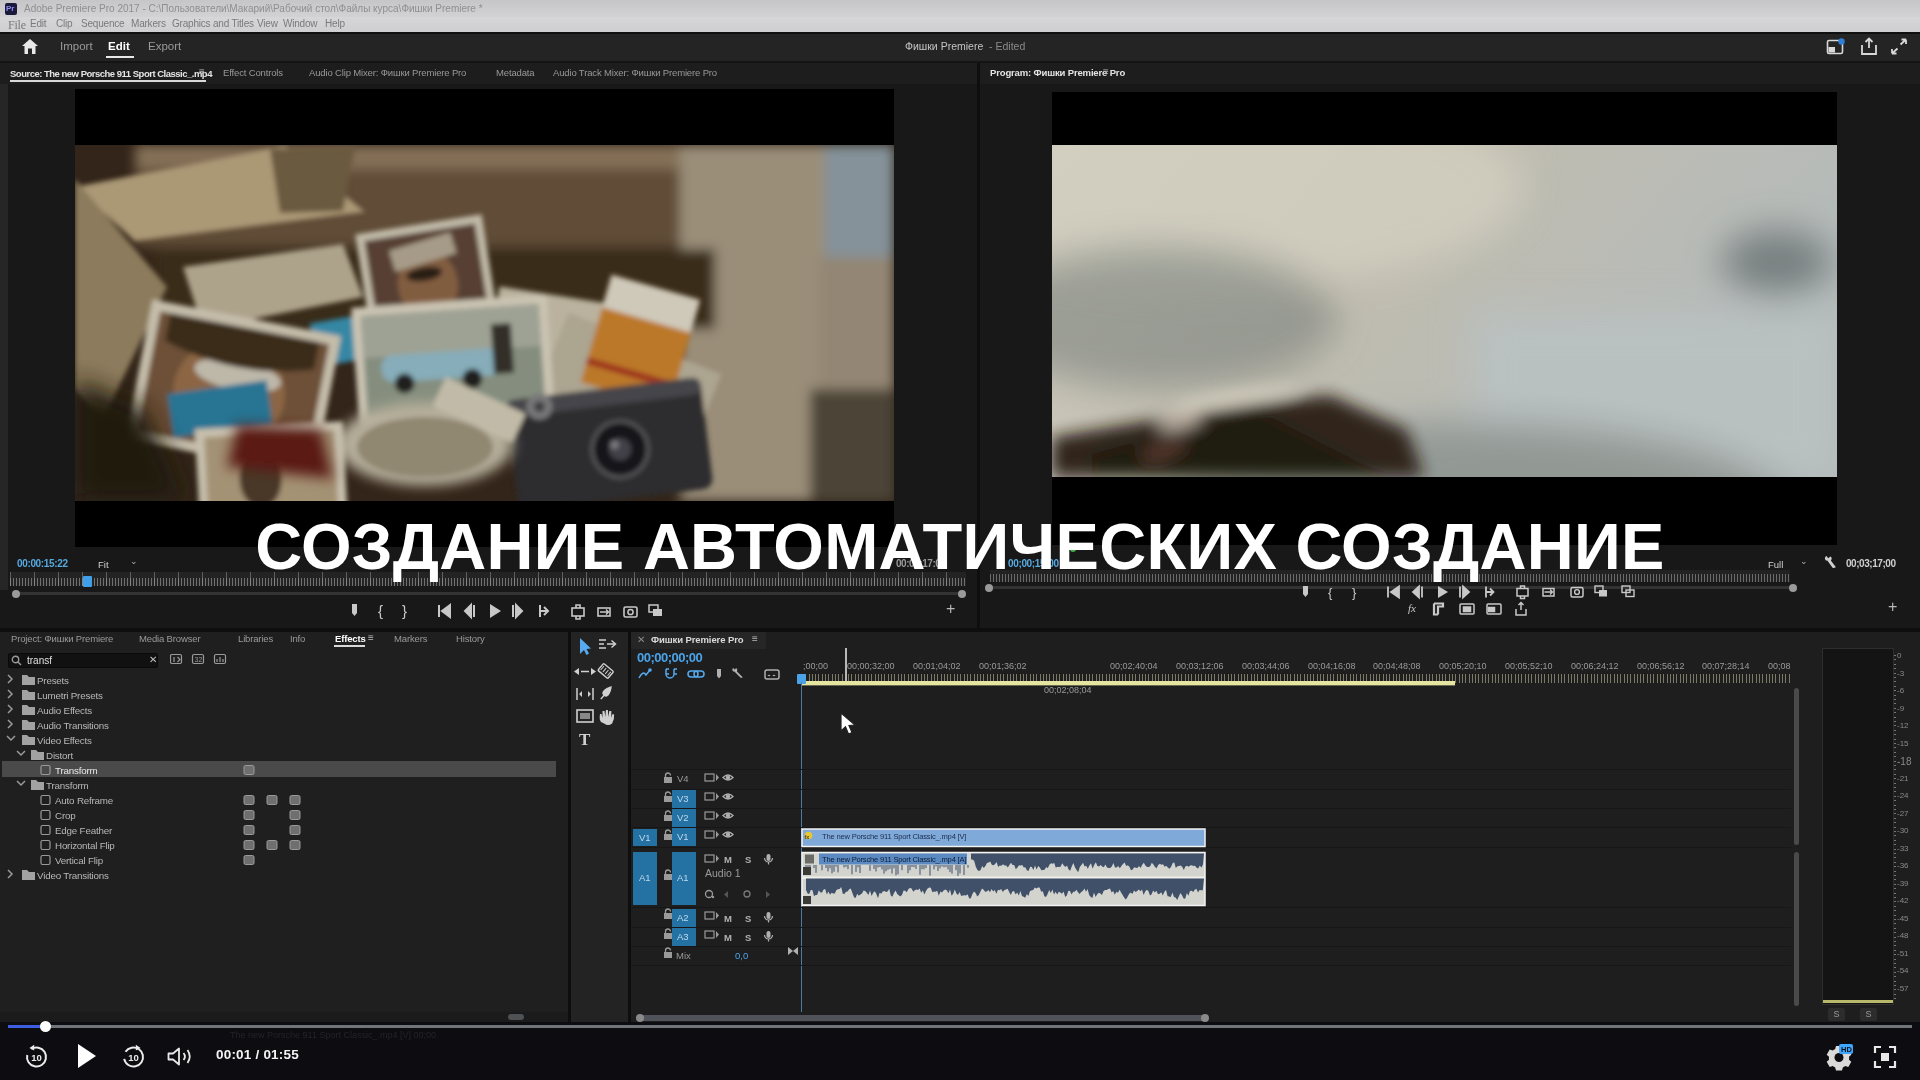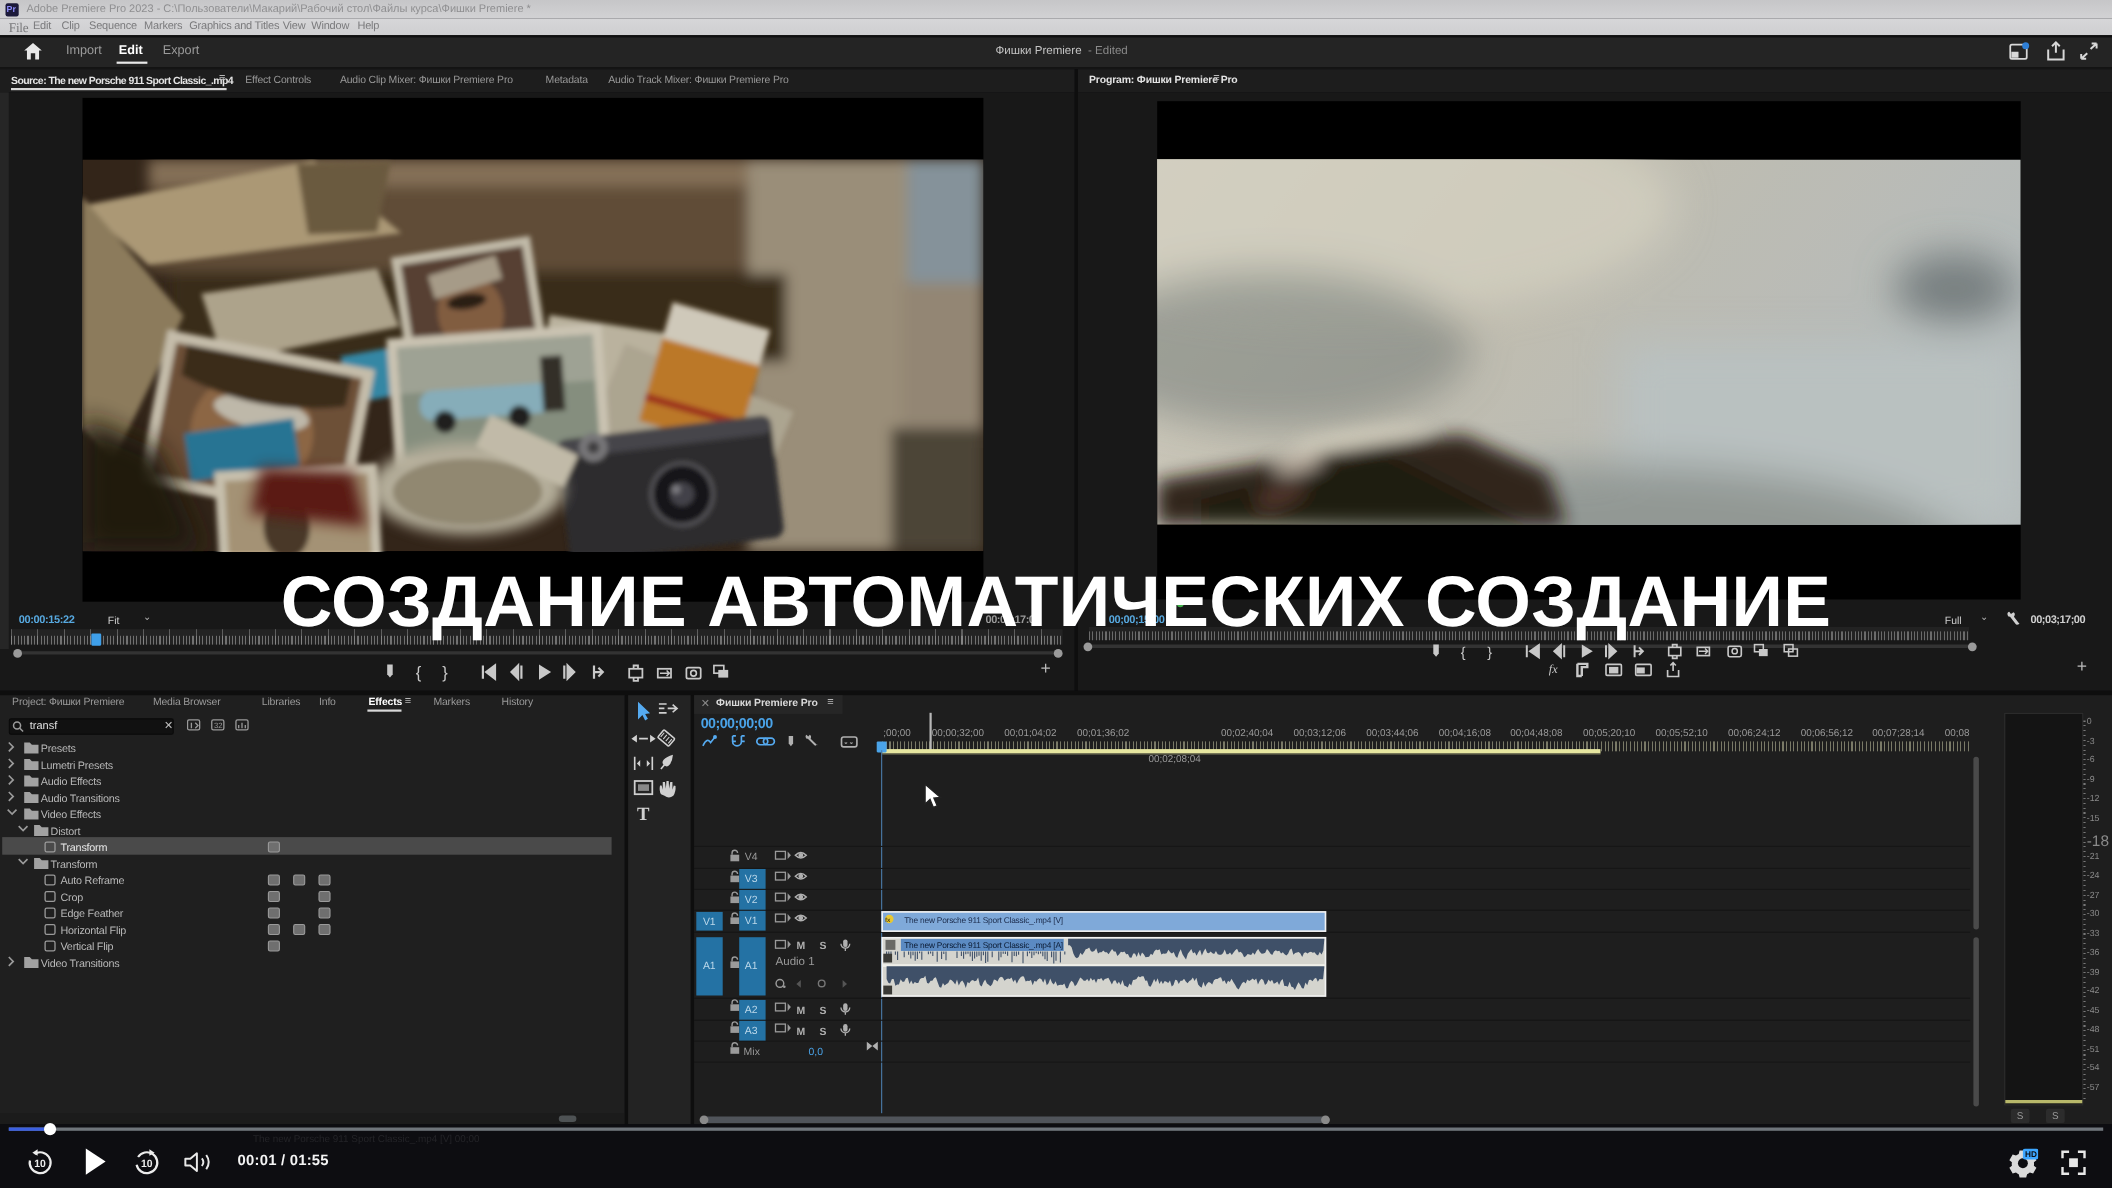--- a/index.html
+++ b/index.html
@@ -9,21 +9,21 @@
   .abs { position:absolute; }
   .txt { position:absolute; white-space:nowrap; }
 </style>
 </head>
 <body>
 <div id="app">
 
   <div class="abs" style="left:0;top:0;width:1920px;height:17px;background:linear-gradient(#c6c6c8,#d2d2d4);"></div>
   <div class="abs" style="left:5px;top:3px;width:12px;height:12px;background:#1c1a3a;border-radius:2px;"></div>
   <div class="txt" style="left:6px;top:4px;font-size:8px;font-weight:bold;color:#8e8efc;">Pr</div>
-  <div class="txt" style="left:24px;top:3px;font-size:10px;color:#8f8f91;">Adobe Premiere Pro 2023 - C:\Пользователи\Макарий\Рабочий стол\Файлы курса\Фишки Premiere *</div>
+  <div class="txt" style="left:24px;top:3px;font-size:10px;color:#8f8f91;">Adobe Premiere Pro 2017 - C:\Пользователи\Макарий\Рабочий стол\Файлы курса\Фишки Premiere *</div>
 
   <div class="abs" style="left:0;top:17px;width:1920px;height:15px;background:linear-gradient(#d6d6d8,#cfcfd1);"></div>
   <div class="txt" style="left:8px;top:18px;font-size:12px;letter-spacing:-0.2px;color:#7a7a7c;font-family:Liberation Serif, serif;">File</div>
     <div class="txt" style="left:30px;top:18px;font-size:10px;letter-spacing:-0.2px;color:#7a7a7c;">Edit</div>
     <div class="txt" style="left:56px;top:18px;font-size:10px;letter-spacing:-0.2px;color:#7a7a7c;">Clip</div>
     <div class="txt" style="left:81px;top:18px;font-size:10px;letter-spacing:-0.2px;color:#7a7a7c;">Sequence</div>
     <div class="txt" style="left:131px;top:18px;font-size:10px;letter-spacing:-0.2px;color:#7a7a7c;">Markers</div>
     <div class="txt" style="left:172px;top:18px;font-size:10px;letter-spacing:-0.2px;color:#7a7a7c;">Graphics and Titles</div>
     <div class="txt" style="left:257px;top:18px;font-size:10px;letter-spacing:-0.2px;color:#7a7a7c;">View</div>
     <div class="txt" style="left:283px;top:18px;font-size:10px;letter-spacing:-0.2px;color:#7a7a7c;">Window</div>
@@ -693,21 +693,21 @@
   <div class="abs" style="left:1794px;top:688px;width:5px;height:157px;background:#4a4a4a;border-radius:3px;"></div>
   <div class="abs" style="left:1794px;top:852px;width:5px;height:154px;background:#4a4a4a;border-radius:3px;"></div>
   <div class="abs" style="left:1822px;top:648px;width:72px;height:357px;background:#141414;border:1px solid #2e2e2e;"></div>
   <div class="abs" style="left:1823px;top:1000px;width:70px;height:3px;background:#b8b86a;"></div>
   <div class="txt" style="left:1897px;top:651.0px;font-size:8px;color:#8a8a8a;">0</div>
   <div class="txt" style="left:1897px;top:668.5px;font-size:8px;color:#8a8a8a;">-3</div>
   <div class="txt" style="left:1897px;top:686.0px;font-size:8px;color:#8a8a8a;">-6</div>
   <div class="txt" style="left:1897px;top:703.5px;font-size:8px;color:#8a8a8a;">-9</div>
   <div class="txt" style="left:1897px;top:721.0px;font-size:8px;color:#8a8a8a;">-12</div>
   <div class="txt" style="left:1897px;top:738.5px;font-size:8px;color:#8a8a8a;">-15</div>
-  <div class="txt" style="left:1897px;top:756.0px;font-size:14px;color:#8a8a8a;text-align:right;">-18</div>
+  <div class="txt" style="left:1897px;top:756.0px;font-size:10px;color:#8a8a8a;text-align:right;">-18</div>
   <div class="txt" style="left:1897px;top:773.5px;font-size:8px;color:#8a8a8a;">-21</div>
   <div class="txt" style="left:1897px;top:791.0px;font-size:8px;color:#8a8a8a;">-24</div>
   <div class="txt" style="left:1897px;top:808.5px;font-size:8px;color:#8a8a8a;">-27</div>
   <div class="txt" style="left:1897px;top:826.0px;font-size:8px;color:#8a8a8a;">-30</div>
   <div class="txt" style="left:1897px;top:843.5px;font-size:8px;color:#8a8a8a;">-33</div>
   <div class="txt" style="left:1897px;top:861.0px;font-size:8px;color:#8a8a8a;">-36</div>
   <div class="txt" style="left:1897px;top:878.5px;font-size:8px;color:#8a8a8a;">-39</div>
   <div class="txt" style="left:1897px;top:896.0px;font-size:8px;color:#8a8a8a;">-42</div>
   <div class="txt" style="left:1897px;top:913.5px;font-size:8px;color:#8a8a8a;">-45</div>
   <div class="txt" style="left:1897px;top:931.0px;font-size:8px;color:#8a8a8a;">-48</div>

